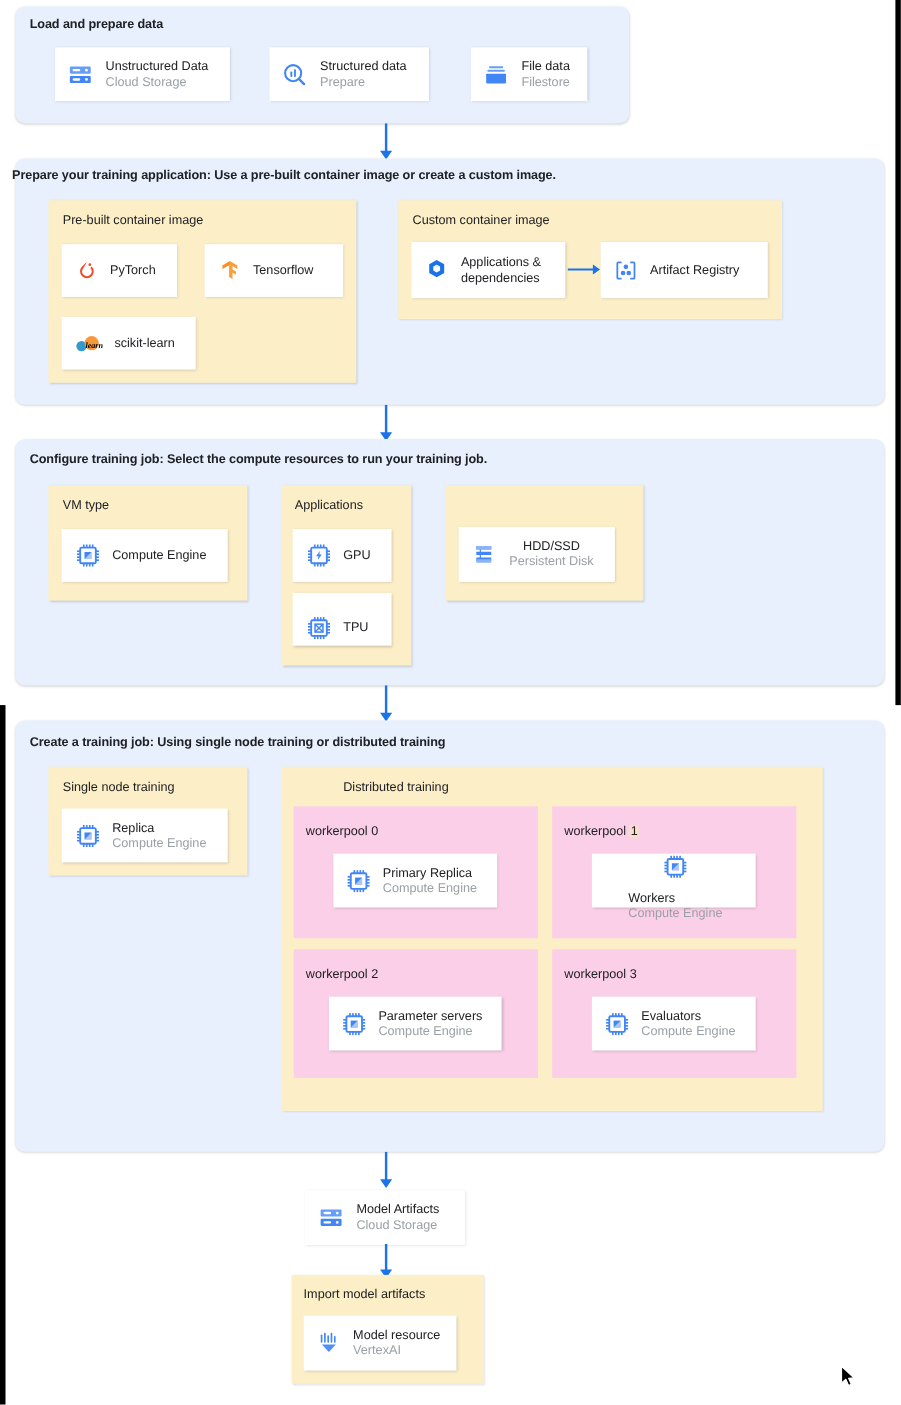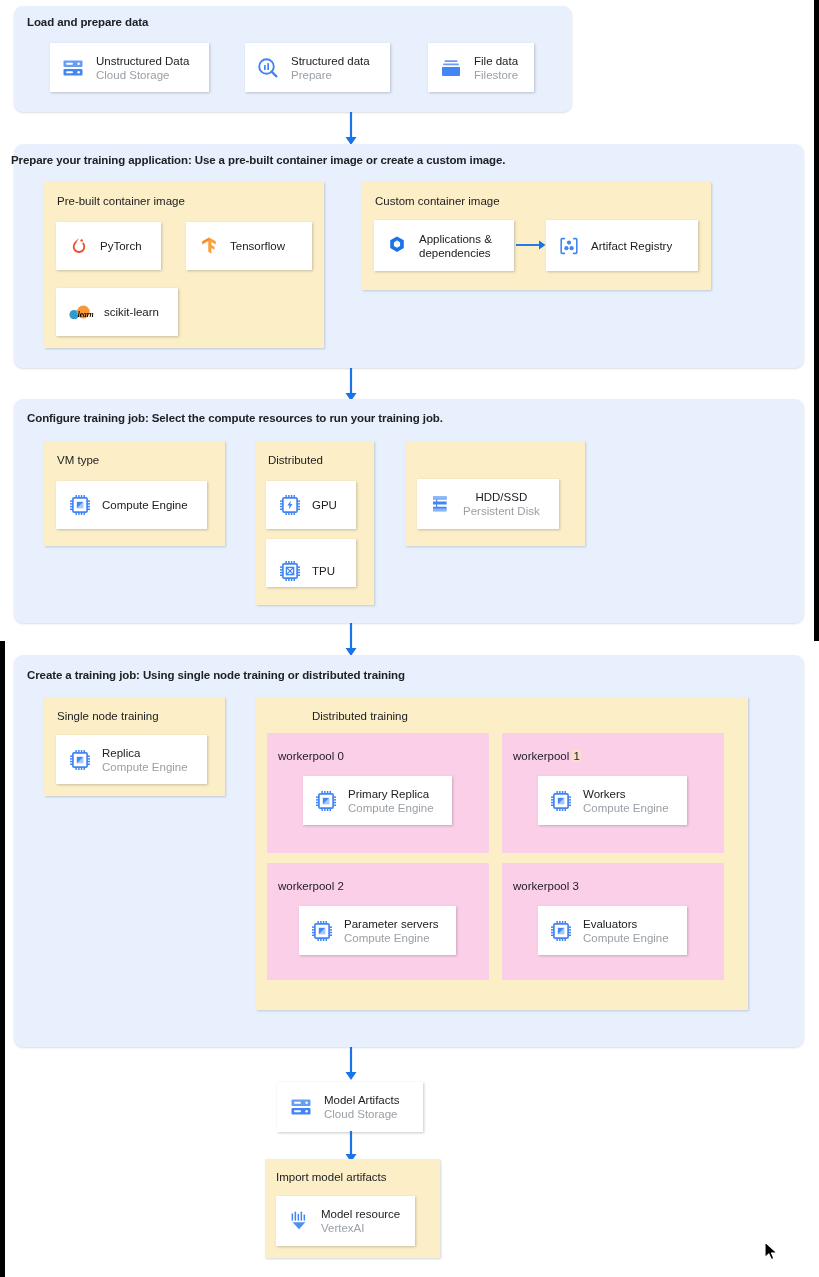--- a/index.html
+++ b/index.html
@@ -266,21 +266,21 @@
         <rect x="8.8" y="8.8" width="6.4" height="6.4" fill="#4285f4"></rect>
         <path d="M8.8 15.2 L15.2 8.8 v6.4 z" fill="#ffffff" opacity=".55"></path>
       </svg>
     </span>
     <span class="card-txt">
       <span class="card-t1">Compute Engine</span>
     </span>
   </div>
 
   <div class="group" style="left:256px; top:441px; width:118px; height:164px;"></div>
-  <div class="group-title" style="left:268px; top:454px;">Distributed</div>
+  <div class="group-title" style="left:268px; top:454px;">Applications</div>
 
   <div class="card" style="left:266px; top:481px; width:90px; height:48px; padding:0 10px 0 12px; gap:10px;">
     <span class="card-ico">
       <svg width="24" height="24" viewBox="0 0 24 24">
         <g fill="#4285f4">
           <rect x="7.4" y="2" width="1.5" height="3"></rect>
             <rect x="10.1" y="2" width="1.5" height="3"></rect>
           <rect x="12.8" y="2" width="1.5" height="3"></rect>
             <rect x="15.5" y="2" width="1.5" height="3"></rect>
           <rect x="7.4" y="19" width="1.5" height="3"></rect>
@@ -435,21 +435,21 @@
       <span class="card-t1">Primary Replica</span>
       <span class="card-t2">Compute Engine</span>
     </span>
   </div>
 
   <div class="pool" style="left:502px; top:733px; width:222px; height:120px;"></div>
   <div class="pool-title" style="left:513px; top:750px;">
     <span>workerpool</span>
     <span class="hl">1</span>
   </div>
-  <div class="card stacked" style="left:538px; top:776px; width:149px; height:49px; padding:0 8px 0 11px; gap:10px;">
+  <div class="card stacked" style="left:538px; top:776px; width:149px; height:49px; padding:0 8px 0 11px; gap:10px;flex-direction:column;">
     <span class="card-ico">
       <svg width="24" height="24" viewBox="0 0 24 24">
         <g fill="#4285f4">
           <rect x="7.4" y="2" width="1.5" height="3"></rect>
             <rect x="10.1" y="2" width="1.5" height="3"></rect>
           <rect x="12.8" y="2" width="1.5" height="3"></rect>
             <rect x="15.5" y="2" width="1.5" height="3"></rect>
           <rect x="7.4" y="19" width="1.5" height="3"></rect>
             <rect x="10.1" y="19" width="1.5" height="3"></rect>
           <rect x="12.8" y="19" width="1.5" height="3"></rect>

